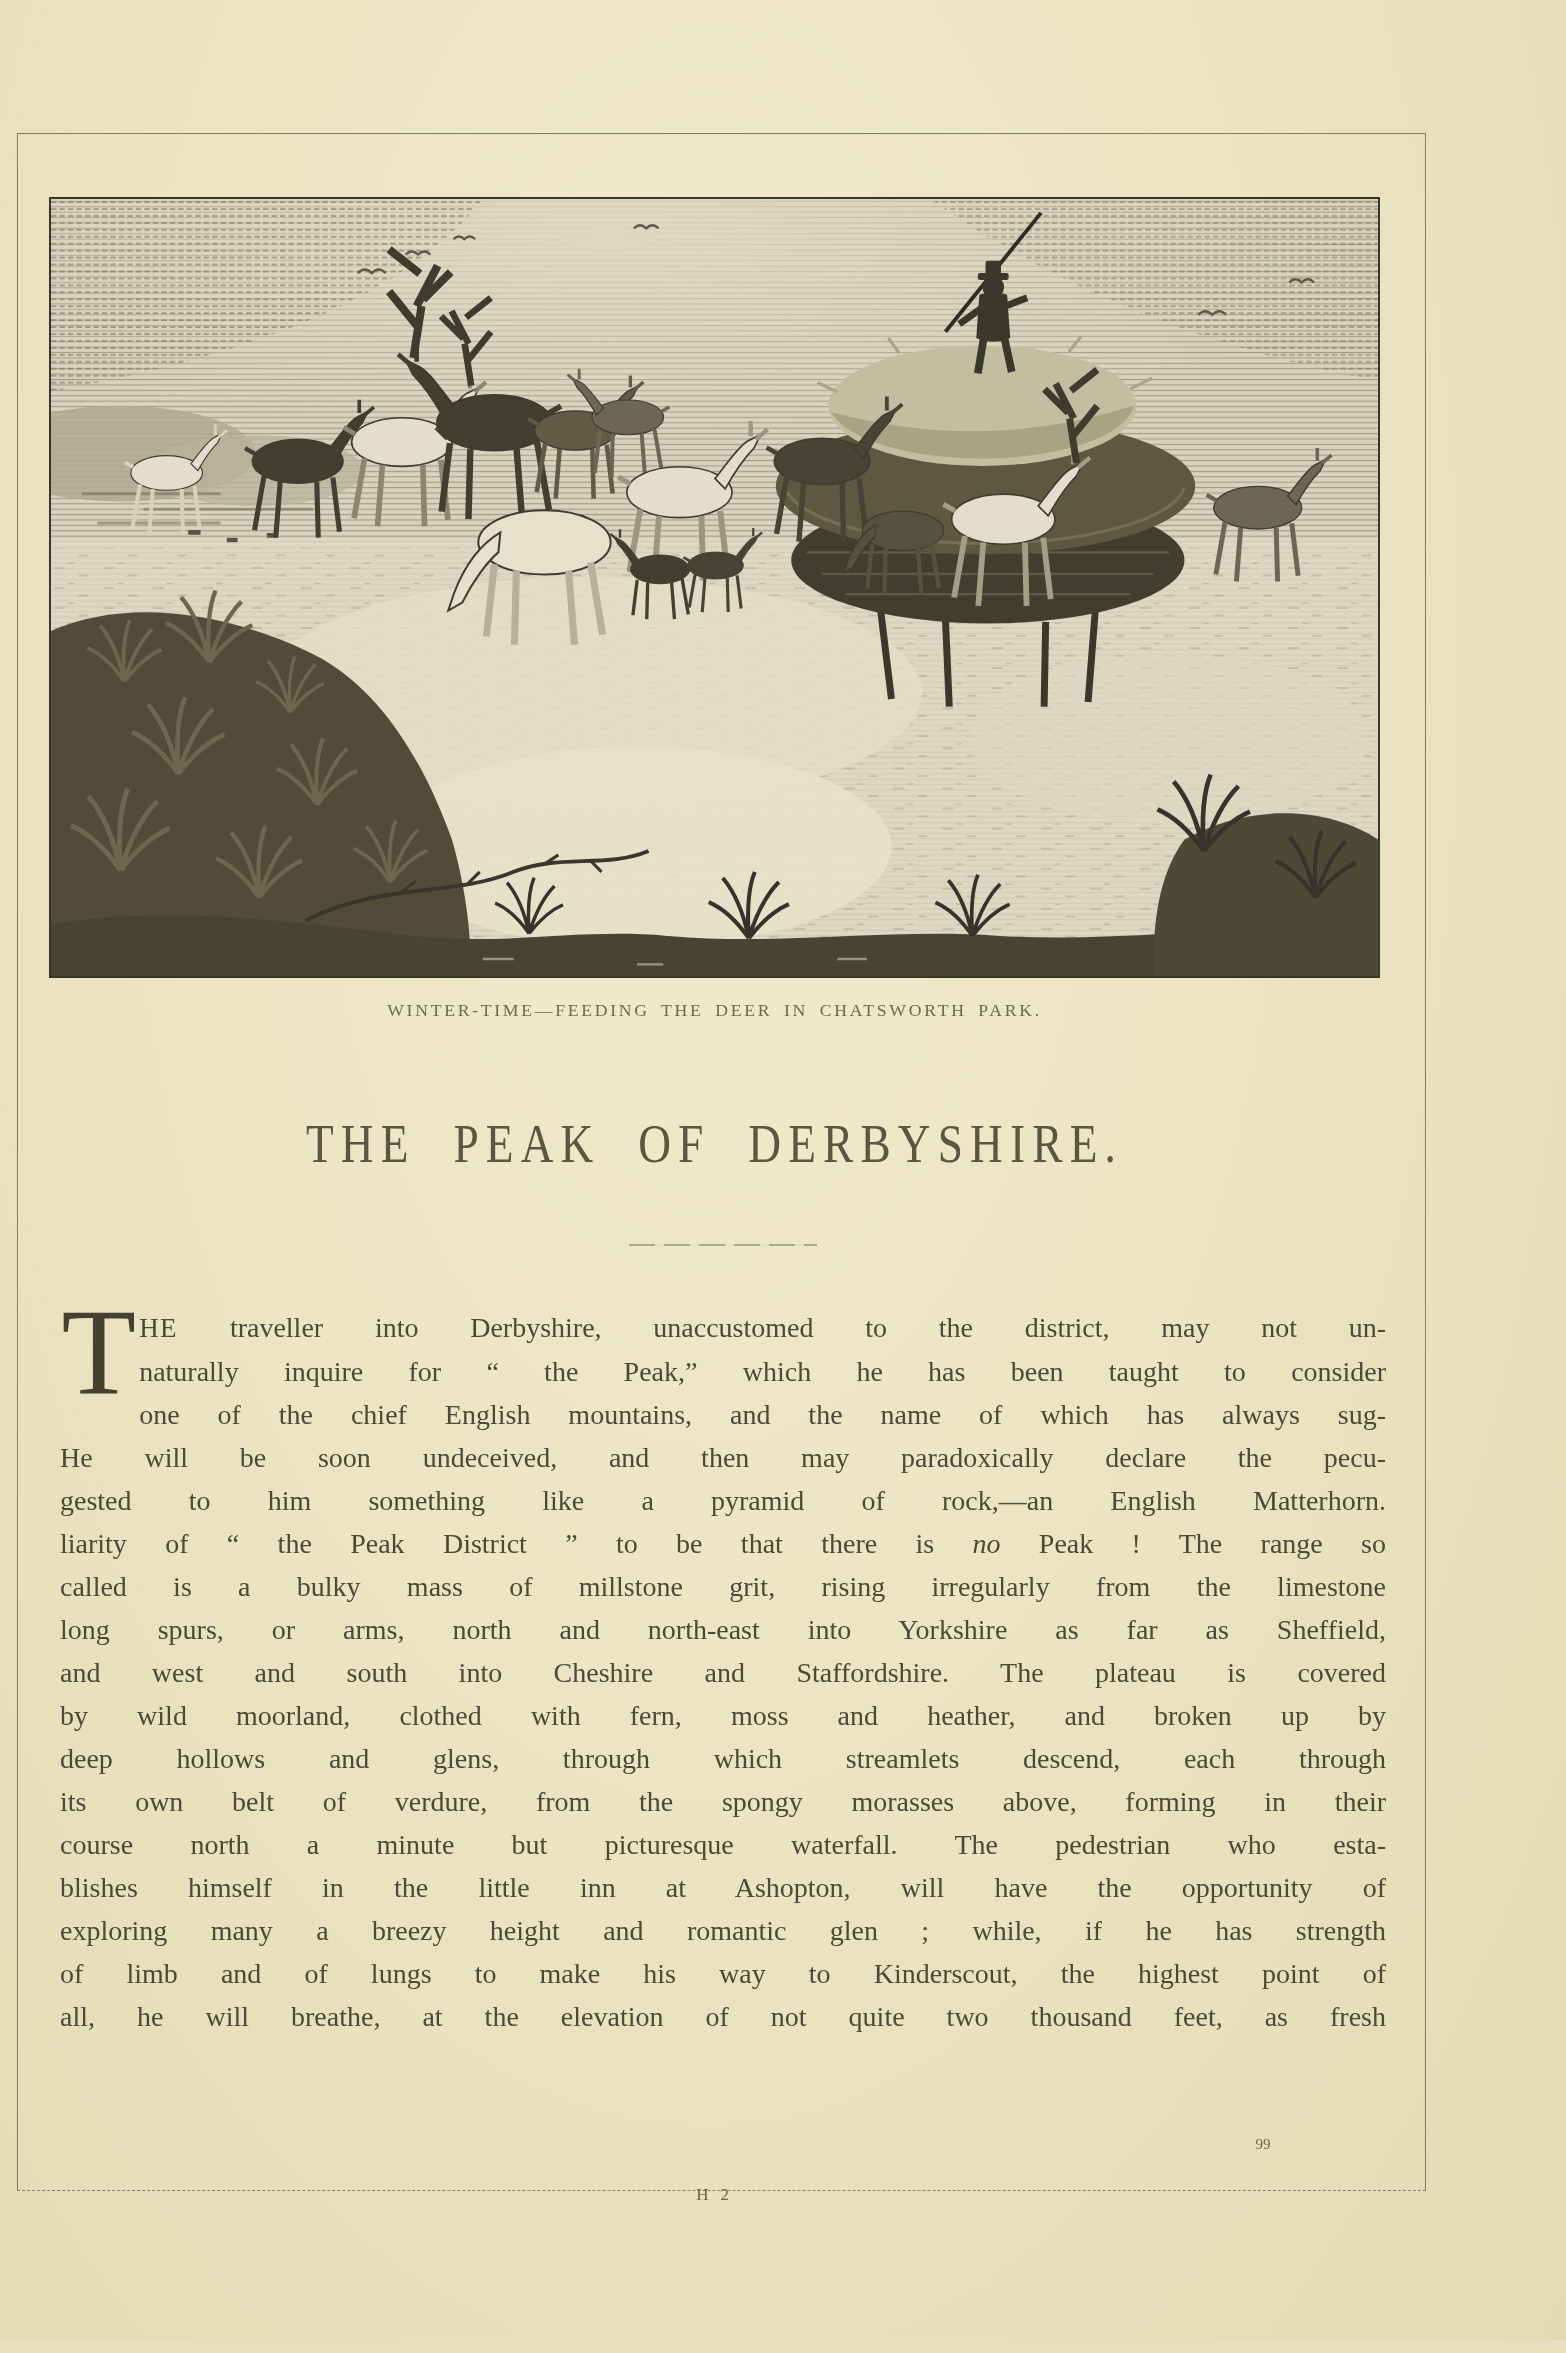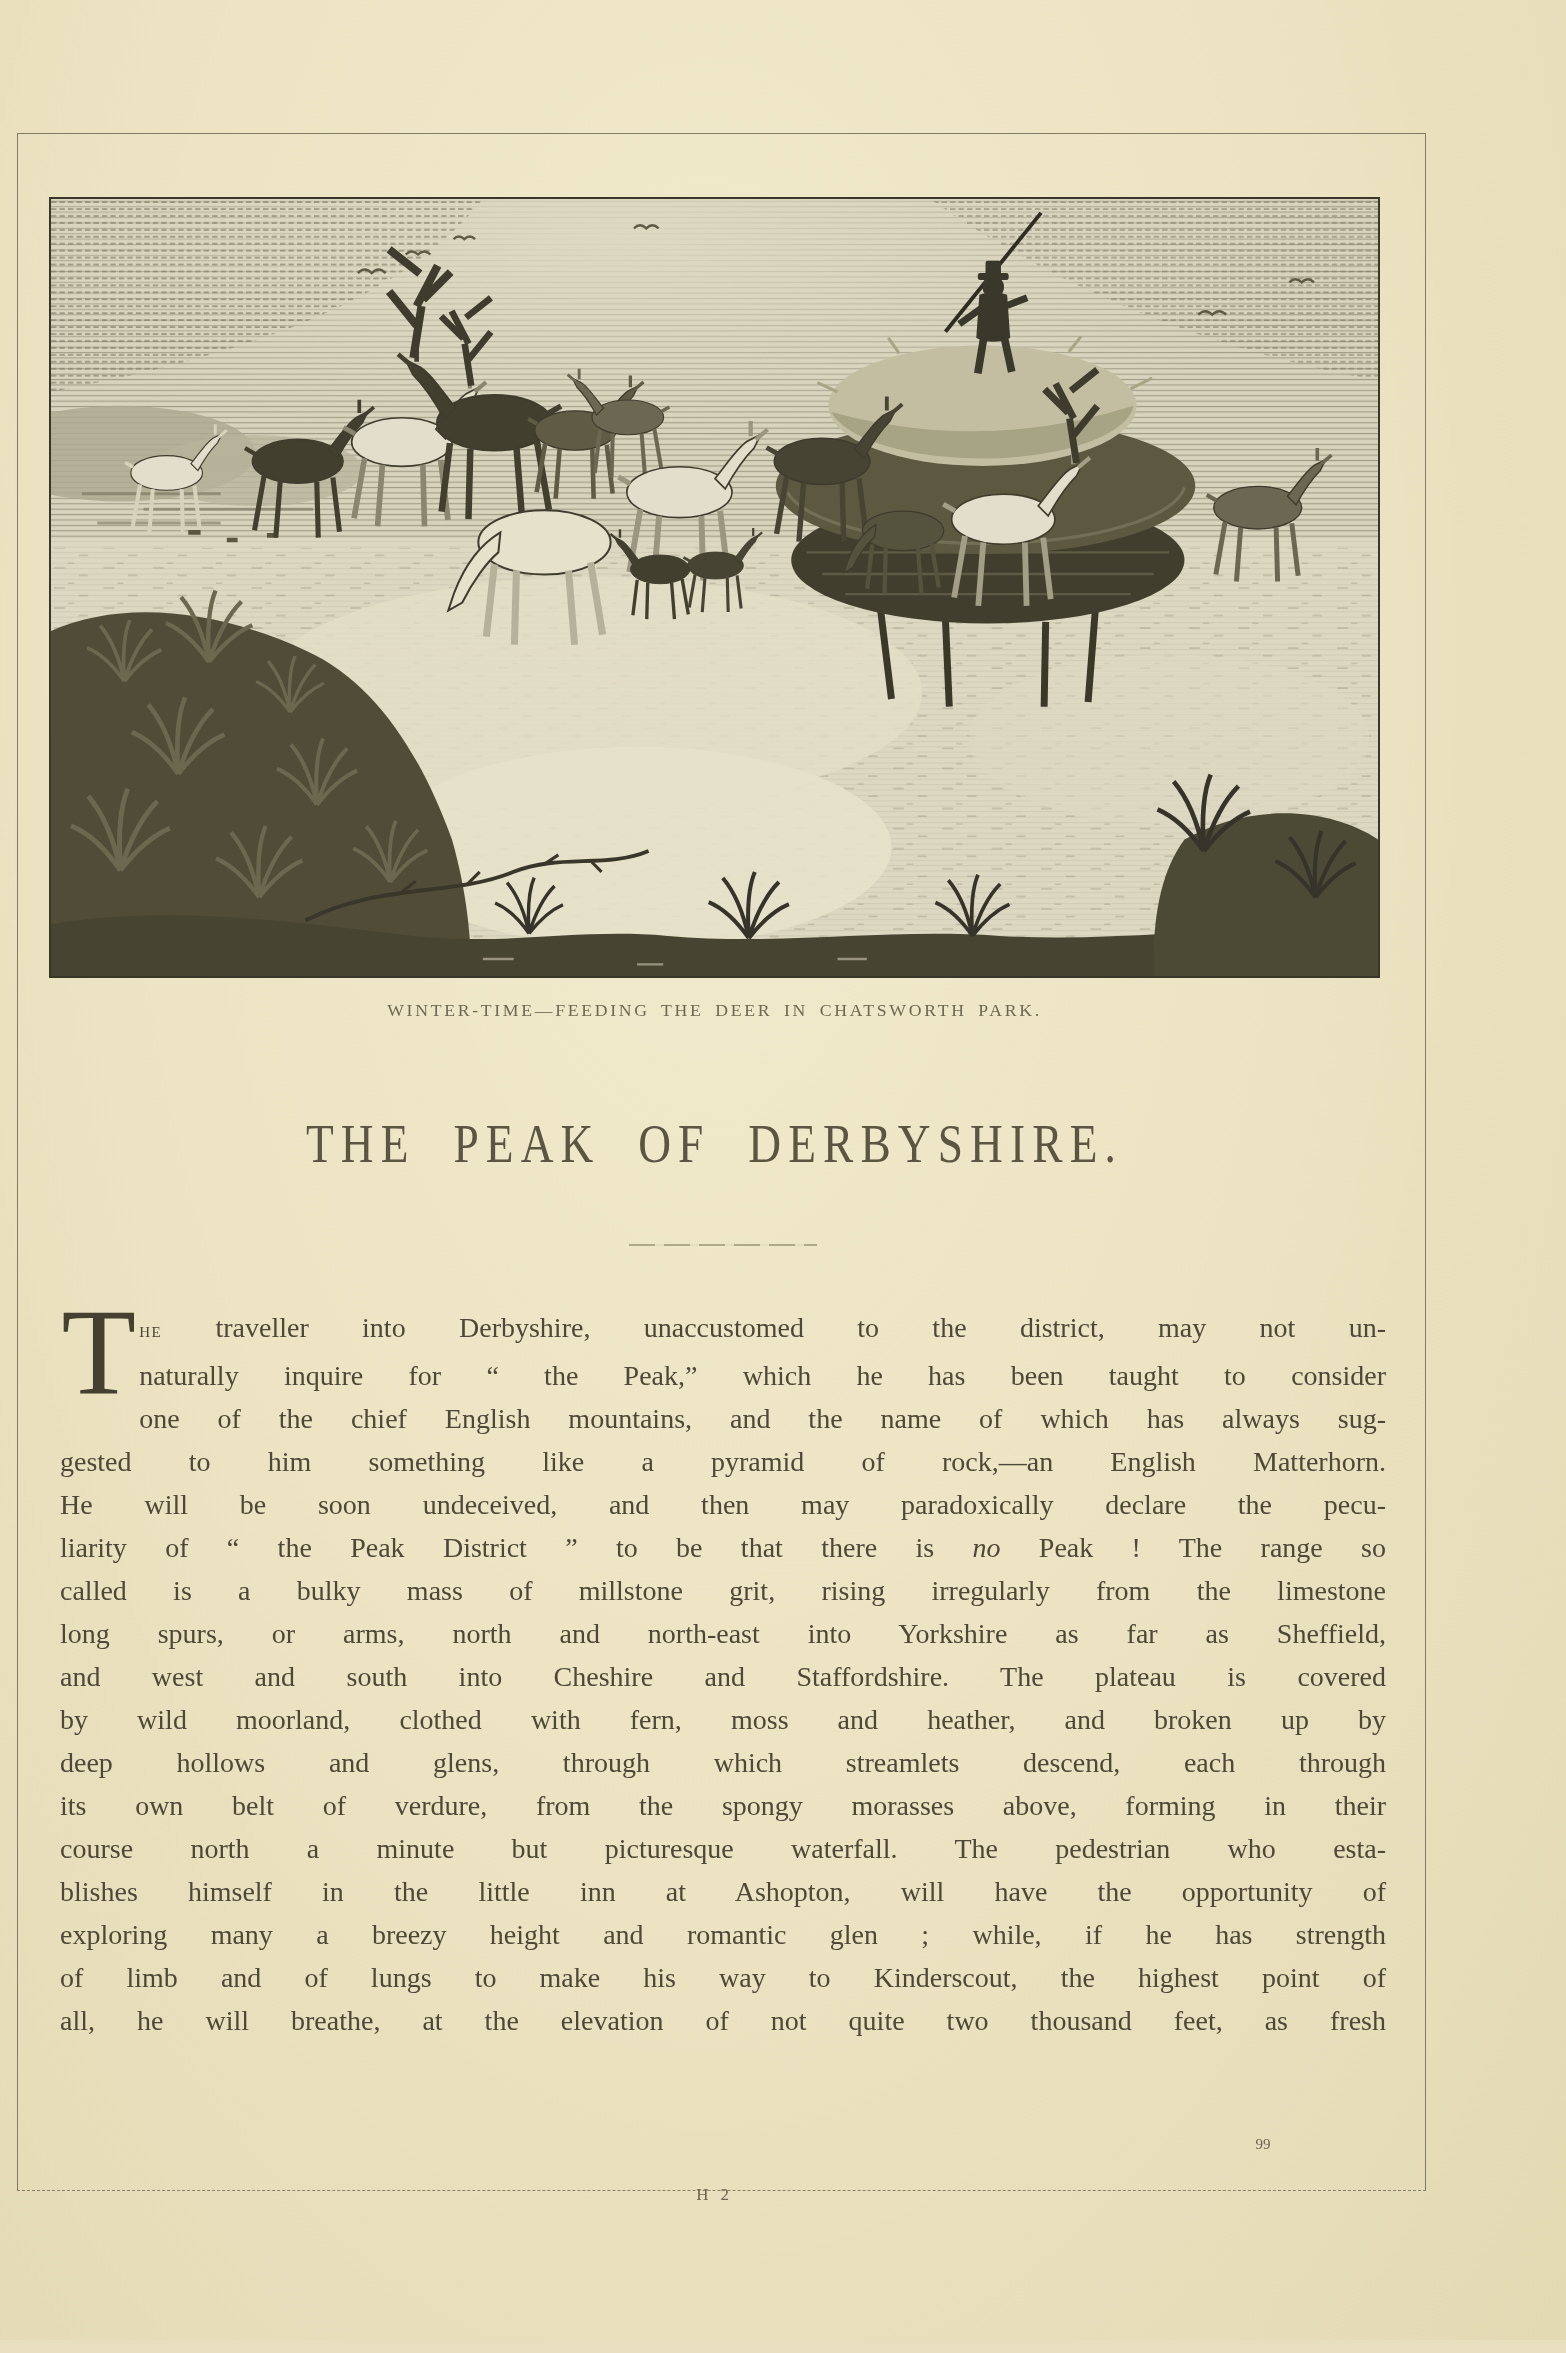--- a/index.html
+++ b/index.html
@@ -17,21 +17,21 @@
     font-size:54px;letter-spacing:8.5px;word-spacing:23px;color:#5b5542;
     transform:scaleX(.84);transform-origin:50% 50%;white-space:nowrap;}
   .divider{position:absolute;left:629px;top:1244px;width:188px;height:2.3px;opacity:.6;
     background:repeating-linear-gradient(90deg,#857f63 0 26px,rgba(133,127,99,.15) 26px 35px);}
   .bodytext{position:absolute;left:60px;top:1306px;width:1326px;
     font-size:28px;line-height:43px;color:#4d4837;}
   .tline{text-align:justify;text-align-last:justify;}
   .tline.second{padding-left:48px;}
   .dropcap{float:left;font-size:122px;line-height:80px;height:86px;
     padding:6.2px 3.1px 0 1.5px;color:#45402f;}
-  .sc{font-size:15px;letter-spacing:1.5px;}
+  .sc{font-size:27px;letter-spacing:1.5px;}
   .footer-sig{position:absolute;left:49px;top:2138px;width:1331px;text-align:center;
     font-size:17px;letter-spacing:3.9px;color:#6b6550;margin-top:47px;}
   .footer-pageno{position:absolute;left:1232px;top:2136px;width:62px;text-align:center;
     font-size:15px;color:#6b6550;}
 </style>
 </head>
 <body>
 
 <div class="page">
 
@@ -176,22 +176,22 @@
 
   <div class="title">THE PEAK OF DERBYSHIRE.</div>
 
   <div class="divider"></div>
 
   <div class="bodytext">
     <span class="dropcap">T</span>
   <div class="tline"><span class="sc">HE</span> <span>traveller into Derbyshire, unaccustomed to the district, may not un-</span></div>
       <div class="tline second"><span>naturally inquire for “ the Peak,” which he has been taught to consider</span></div>
       <div class="tline"><span>one of the chief English mountains, and the name of which has always sug-</span></div>
+      <div class="tline"><span>He will be soon undeceived, and then may paradoxically declare the pecu-</span></div>
       <div class="tline"><span>gested to him something like a pyramid of rock,—an English Matterhorn.</span></div>
-      <div class="tline"><span>He will be soon undeceived, and then may paradoxically declare the pecu-</span></div>
       <div class="tline"><span>liarity of “ the Peak District ” to be that there is </span><i>no</i><span> Peak !  The range so</span></div>
       <div class="tline"><span>called is a bulky mass of millstone grit, rising irregularly from the limestone</span></div>
       <div class="tline"><span>long spurs, or arms, north and north-east into Yorkshire as far as Sheffield,</span></div>
       <div class="tline"><span>and west and south into Cheshire and Staffordshire.  The plateau is covered</span></div>
       <div class="tline"><span>by wild moorland, clothed with fern, moss and heather, and broken up by</span></div>
       <div class="tline"><span>deep hollows and glens, through which streamlets descend, each through</span></div>
       <div class="tline"><span>its own belt of verdure, from the spongy morasses above, forming in their</span></div>
       <div class="tline"><span>course north a minute but picturesque waterfall.  The pedestrian who esta-</span></div>
       <div class="tline"><span>blishes himself in the little inn at Ashopton, will have the opportunity of</span></div>
       <div class="tline"><span>exploring many a breezy height and romantic glen ; while, if he has strength</span></div>

